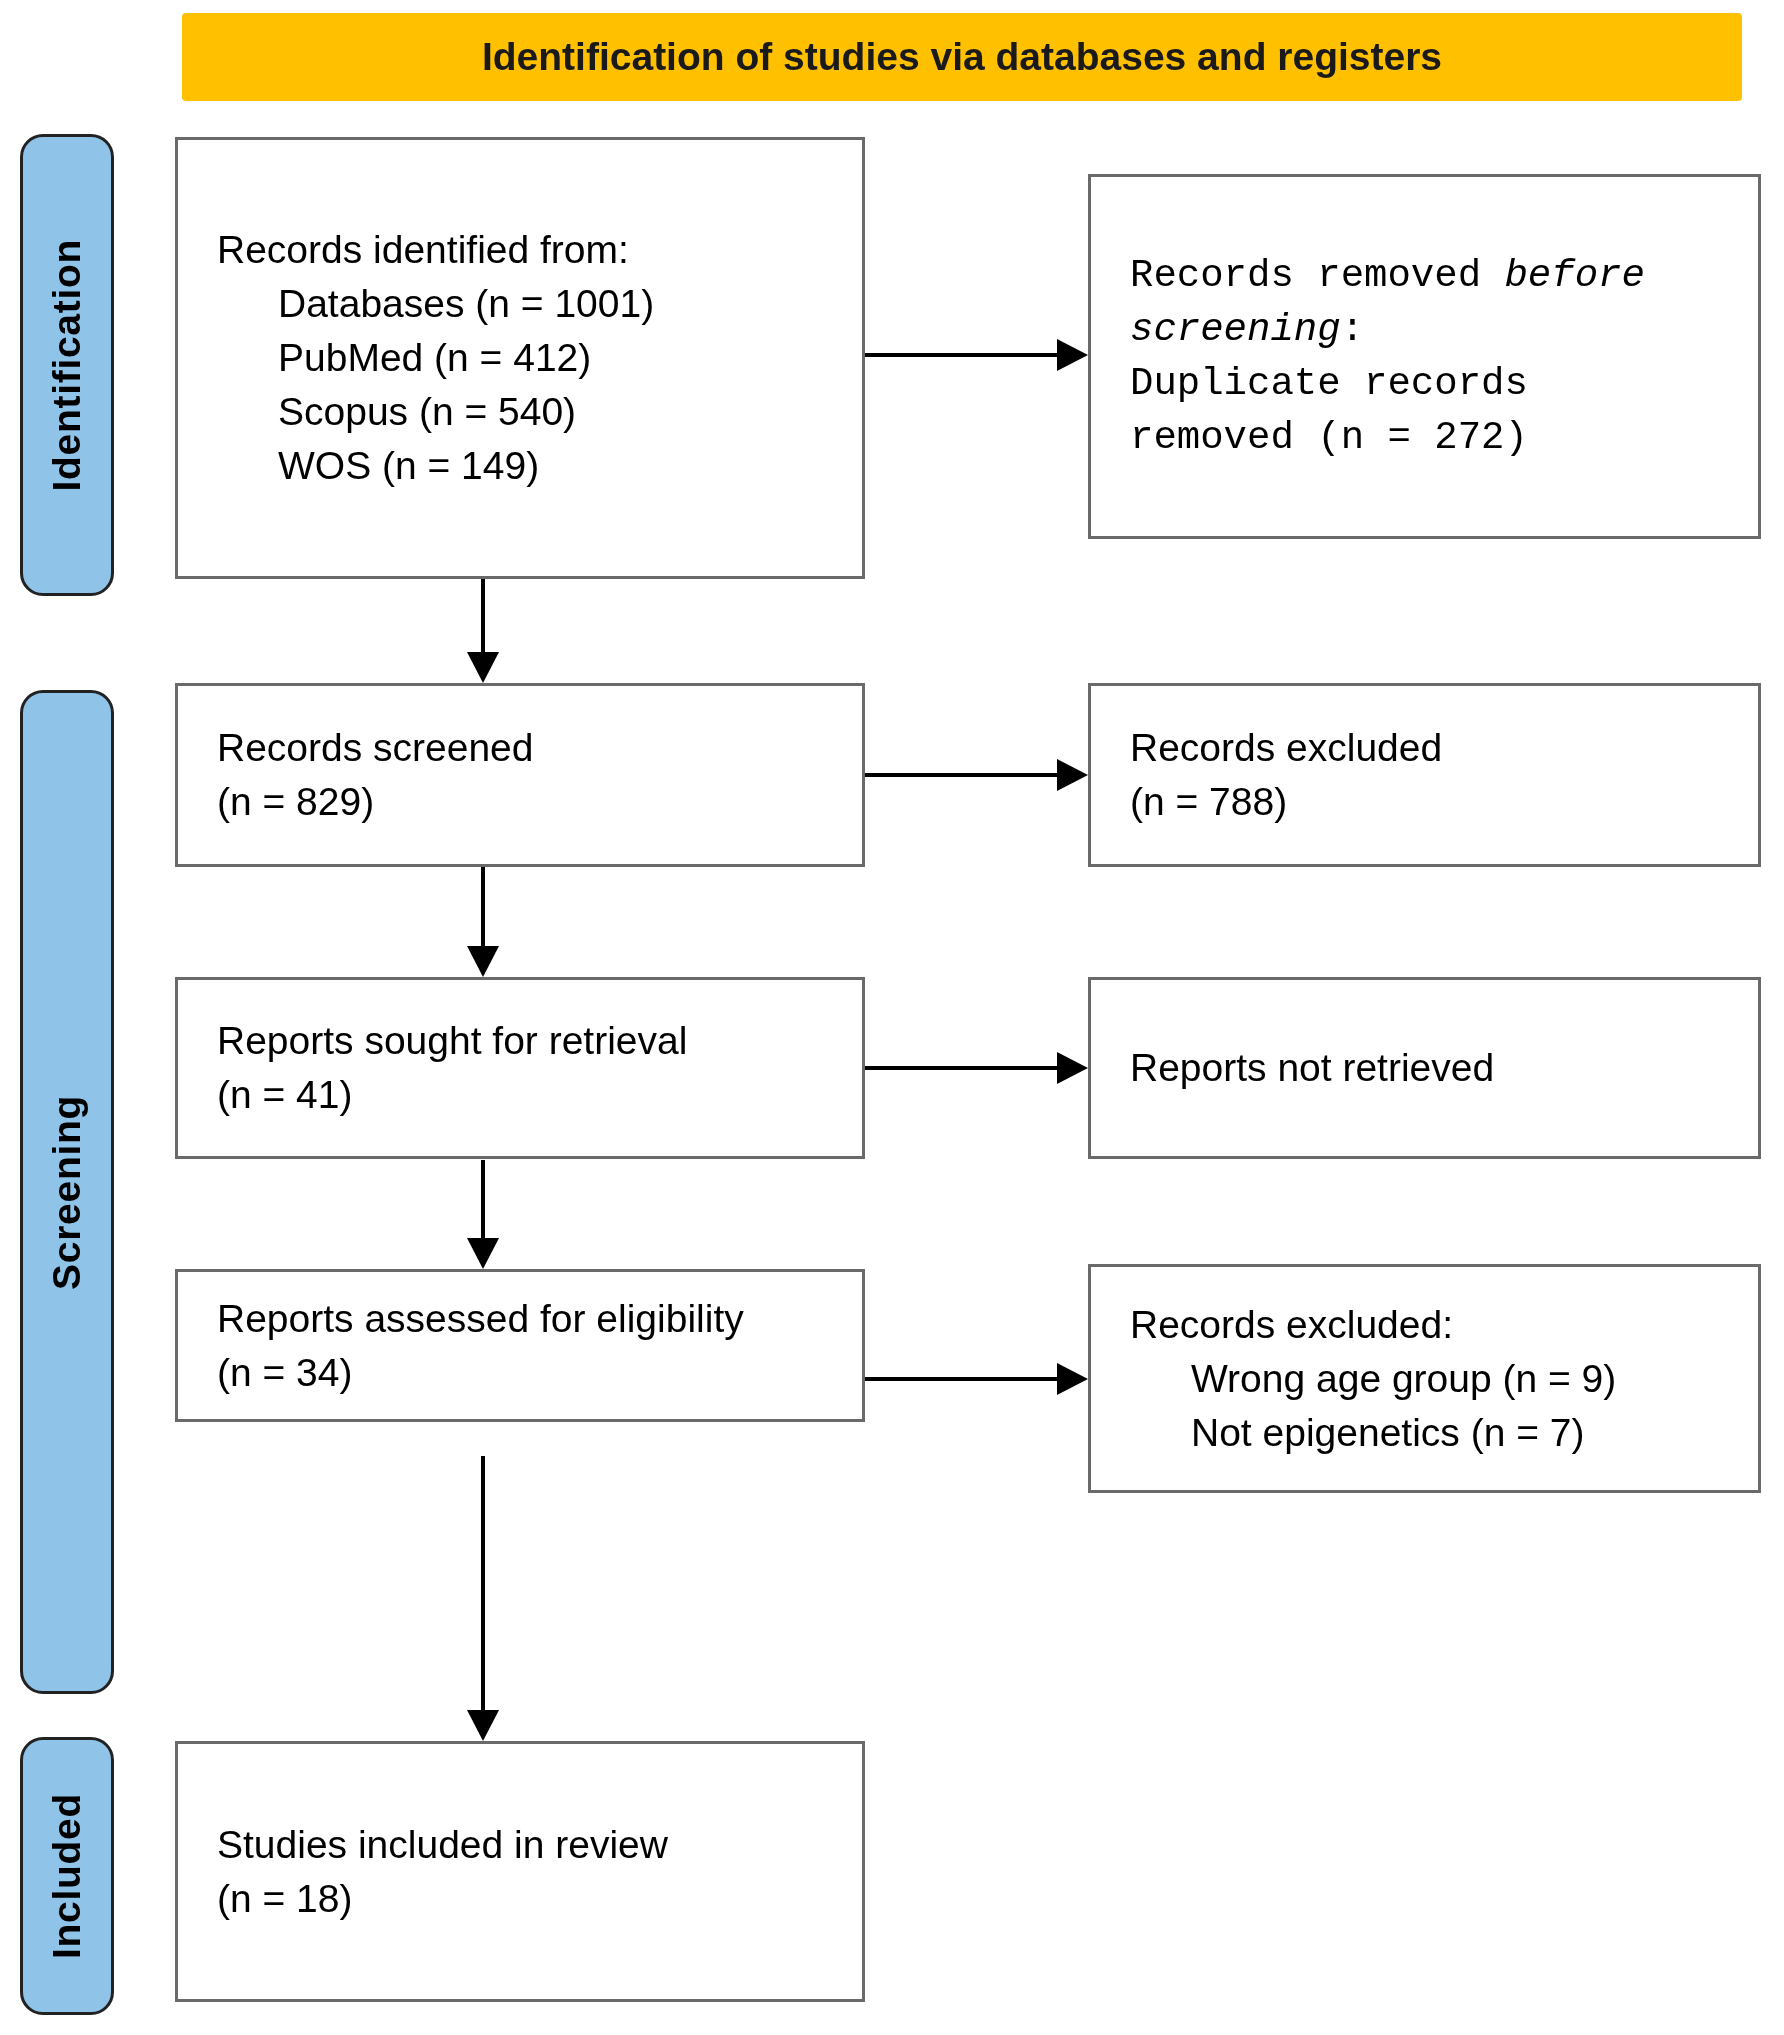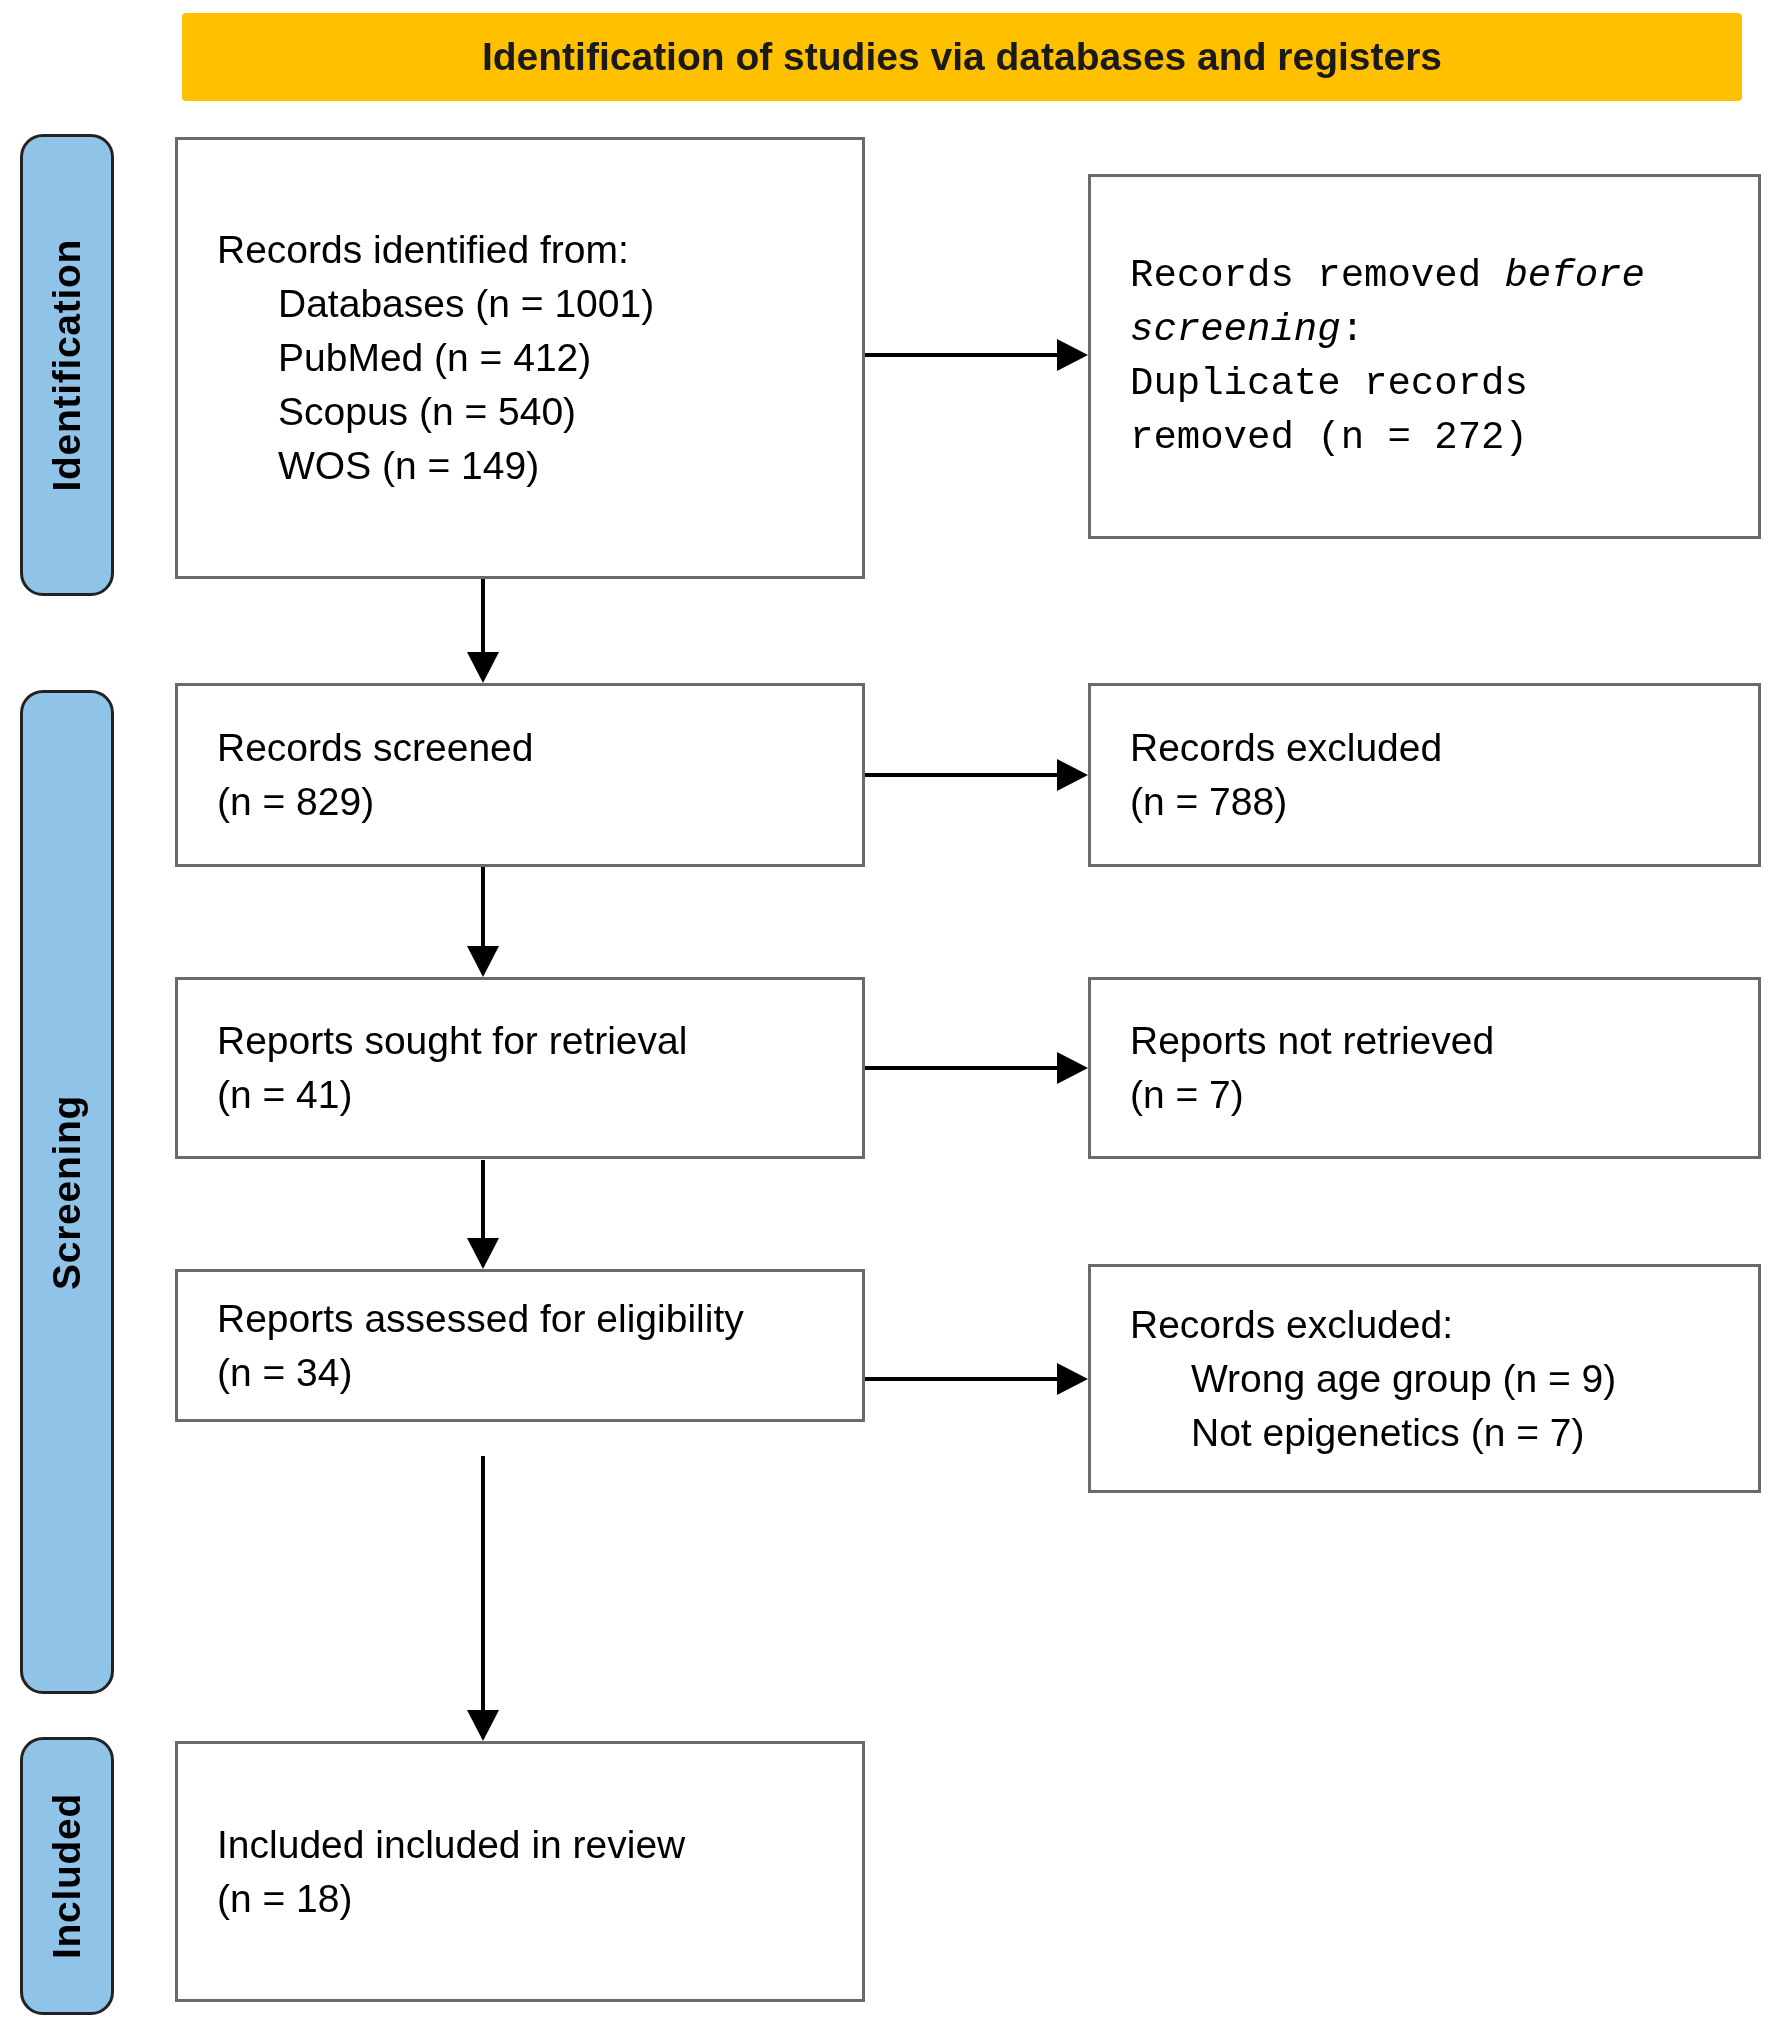--- a/index.html
+++ b/index.html
@@ -135,35 +135,34 @@
     <div class="line">Records excluded</div>
     <div class="line">(n = 788)</div>
   </div>
 
   <div class="box box-sought">
     <div class="line">Reports sought for retrieval</div>
     <div class="line">(n = 41)</div>
   </div>
   <div class="box box-not-retrieved">
     <div class="line">Reports not retrieved</div>
-    <div class="line">(n = 7)</div>
   </div>
 
   <div class="box box-assessed">
     <div class="line">Reports assessed for eligibility</div>
     <div class="line">(n = 34)</div>
   </div>
   <div class="box box-excluded-reports">
     <div class="line">Records excluded:</div>
     <div class="line indent">Wrong age group (n = 9)</div>
     <div class="line indent">Not epigenetics (n = 7)</div>
   </div>
 
   <div class="box box-included">
-    <div class="line">Included included in review</div>
+    <div class="line">Studies included in review</div>
     <div class="line">(n = 18)</div>
   </div>
 
   <div class="harrow arrow-h1">
     <div class="shaft"></div>
     <div class="head"></div>
   </div>
   <div class="harrow arrow-h2">
     <div class="shaft"></div>
     <div class="head"></div>

